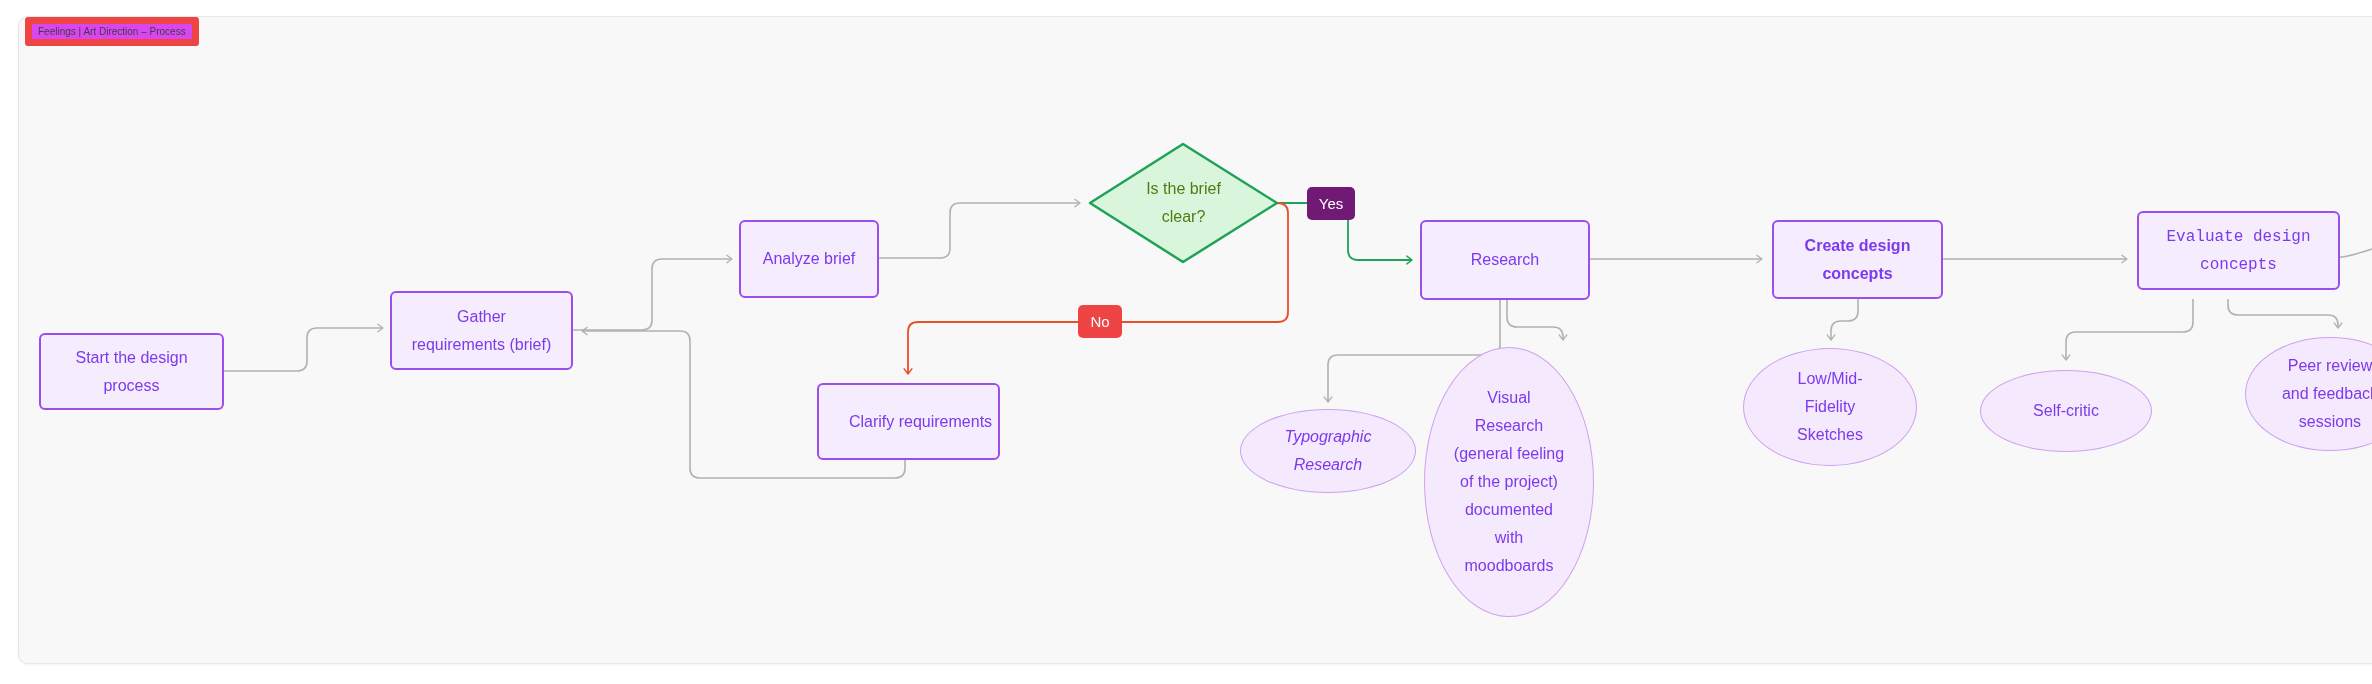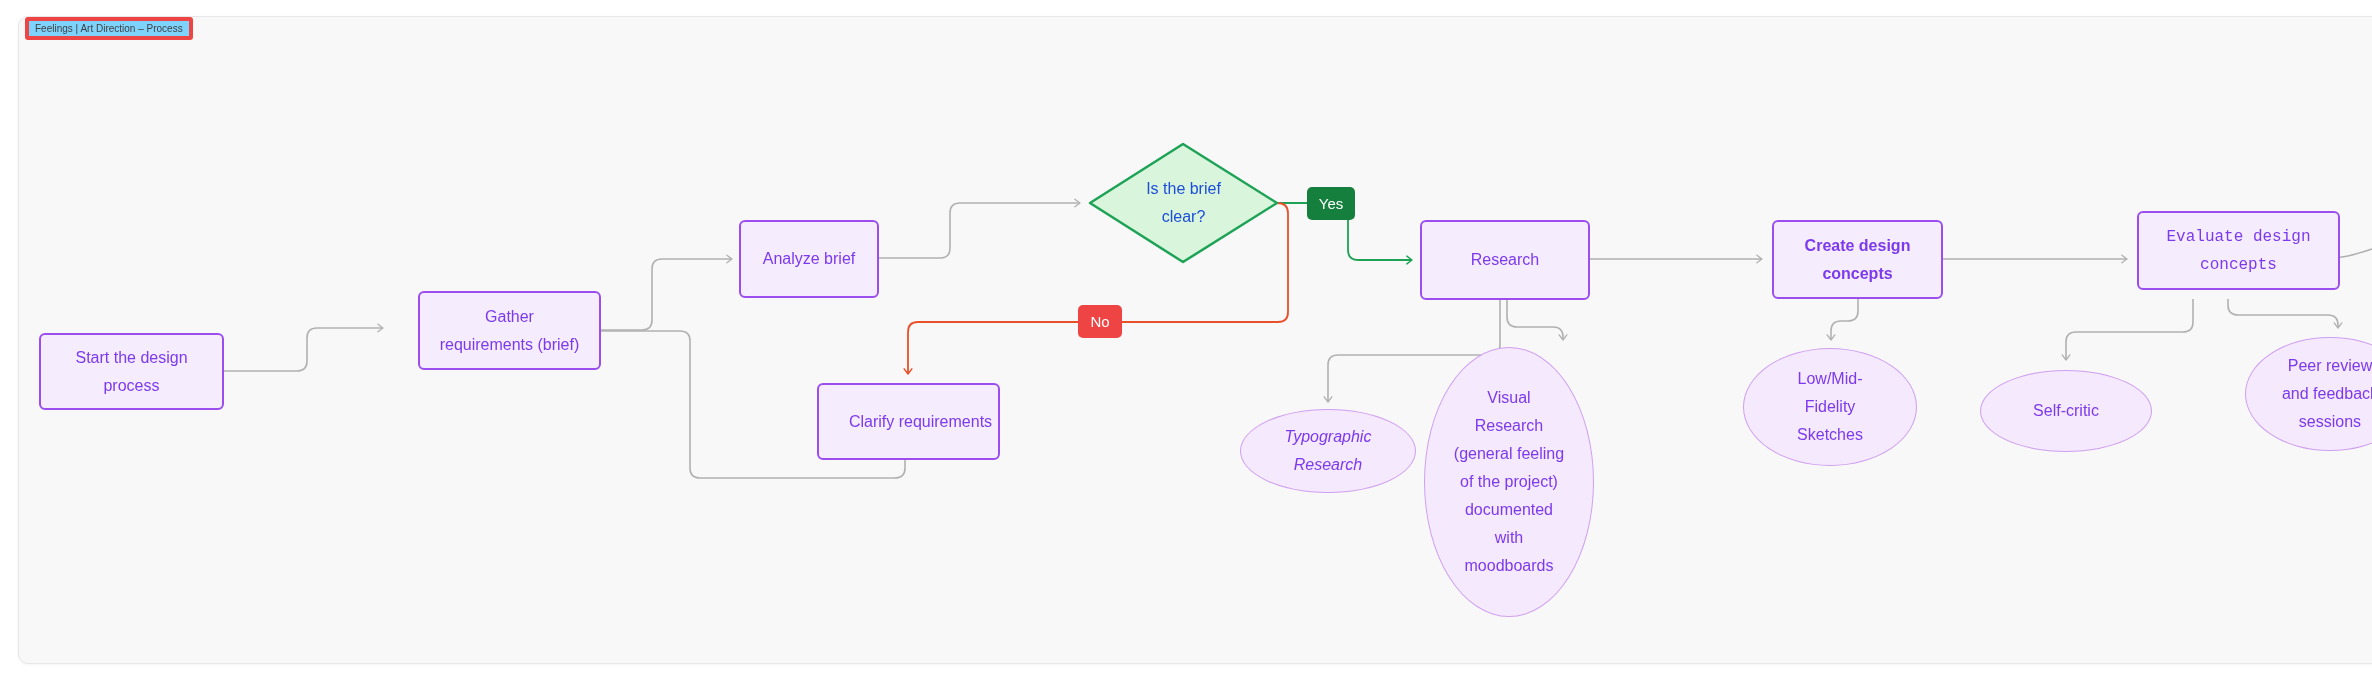--- a/index.html
+++ b/index.html
@@ -24,22 +24,22 @@
     height: 646px;
     background: #f8f8f8;
     border: 1px solid #e7e7e8;
     border-radius: 10px;
     box-shadow: 0 1px 3px rgba(0,0,0,0.05);
   }
   .frame-tab {
     position: absolute;
     left: 25px;
     top: 17px;
-    background: #7dd3fc;
-    border: 4px solid #ef4444;
+    background: #d946ef;
+    border: 7px solid #ef4444;
     border-radius: 3px;
     padding: 2px 6px;
     font-size: 10px;
     line-height: 11px;
     color: #3f3f42;
     white-space: nowrap;
     z-index: 5;
   }
   svg.edges {
     position: absolute;
@@ -71,35 +71,35 @@
     border-radius: 50%;
   }
   .diamond-label {
     position: absolute;
     display: flex;
     align-items: center;
     justify-content: center;
     text-align: center;
     font-size: 16px;
     line-height: 28px;
-    color: #1d4ed8;
+    color: #4d7c0f;
     white-space: pre-line;
     z-index: 3;
   }
   .edge-label {
     position: absolute;
     display: flex;
     align-items: center;
     justify-content: center;
     color: #ffffff;
     font-size: 15px;
     border-radius: 5px;
     z-index: 4;
   }
-  .edge-label.yes { background: #15803d; }
+  .edge-label.yes { background: #701a75; }
   .edge-label.no  { background: #ef4444; }
 </style>
 </head>
 <body>
 
 <div class="stage">
 
   <div class="frame"></div>
 
   <div class="frame-tab">Feelings | Art Direction – Process</div>
@@ -133,21 +133,21 @@
     <path d="M 1277 203 H 1338 Q 1348 203 1348 213 V 250 Q 1348 260 1358 260 H 1412" stroke="#1da256" stroke-width="1.8" marker-end="url(#arrow-green)"></path>
 
     <path d="M 1277 203 Q 1288 203 1288 213 V 312 Q 1288 322 1278 322 H 918 Q 908 322 908 332 V 374" stroke="#e8502a" stroke-width="1.8" marker-end="url(#arrow-red)"></path>
 
     <polygon points="1090,203 1183,144 1277,203 1183,262" fill="#d9f6dd" stroke="#1da256" stroke-width="2.5" stroke-linejoin="round"></polygon>
   </svg>
 
   <div class="node box" style="left:39px; top:333px; width:185px; height:77px;">Start the design
 process</div>
 
-  <div class="node box" style="left:390px; top:291px; width:183px; height:79px;margin-left:28px;">Gather
+  <div class="node box" style="left:390px; top:291px; width:183px; height:79px;">Gather
 requirements (brief)</div>
 
   <div class="node box" style="left:739px; top:220px; width:140px; height:78px;">Analyze brief</div>
 
   <div class="node box" style="left:817px; top:383px; width:183px; height:77px;padding-left:24px;">Clarify requirements</div>
 
   <div class="node box" style="left:1420px; top:220px; width:170px; height:80px;">Research</div>
 
   <div class="node box" style="left:1772px; top:220px; width:171px; height:79px;font-weight:bold;">Create design
 concepts</div>

